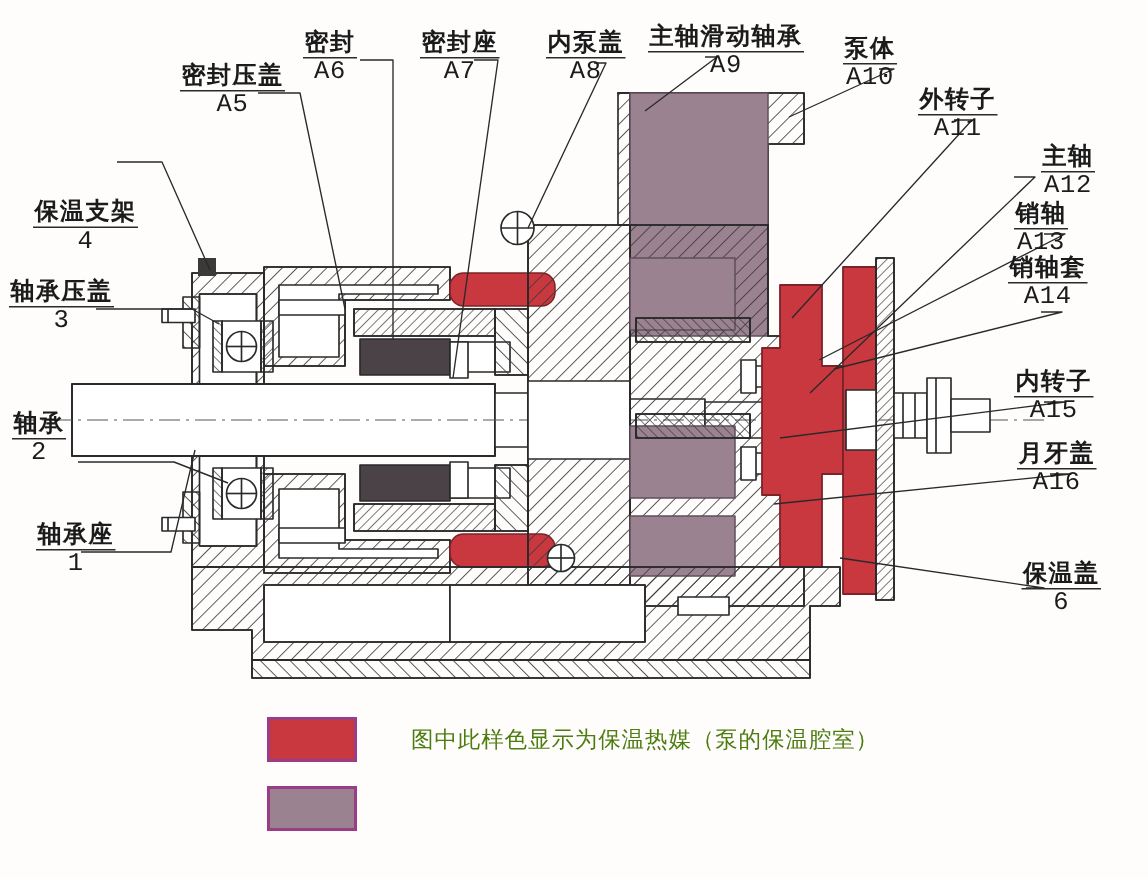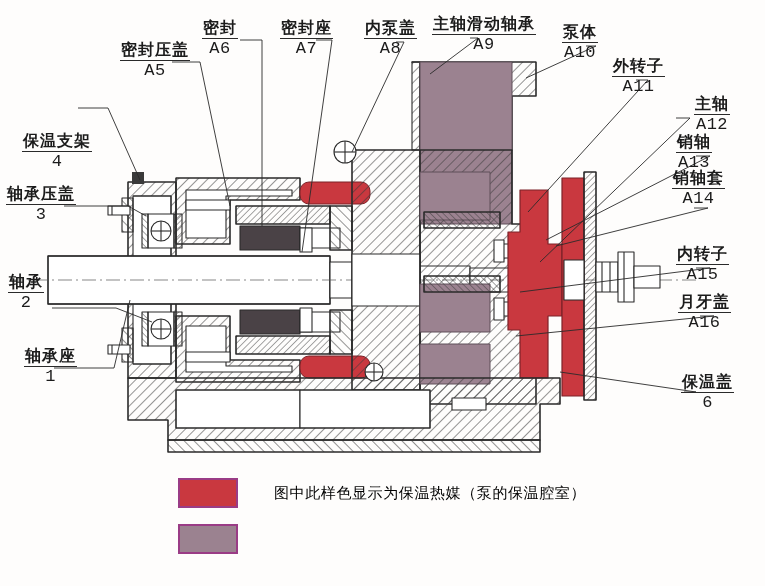--- a/index.html
+++ b/index.html
@@ -43,21 +43,21 @@
   .legend-row{display:flex;align-items:center;height:46px;padding-left:178px;}
   .swatch{
     width:56px;height:26px;
     border:2px solid #9a3c86;
     flex:0 0 auto;
   }
   .legend-text{
     margin-left:36px;
     font-size:15px;
     font-family:"DejaVu Sans","Liberation Sans",sans-serif;
-    color:#000000;
+    color:#4d7c0f;
     letter-spacing:.6px;
     white-space:nowrap;
   }
 </style>
 </head>
 <body>
 
 <div id="stage">
 
   <svg id="svgroot" width="765" height="586" viewBox="0 0 765 586">

